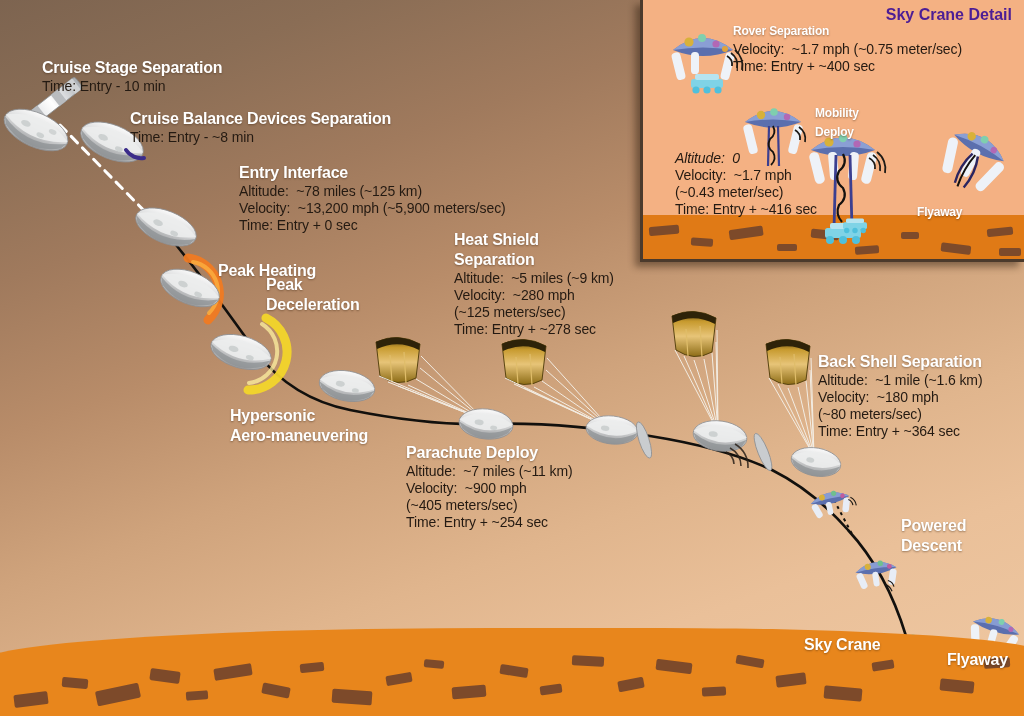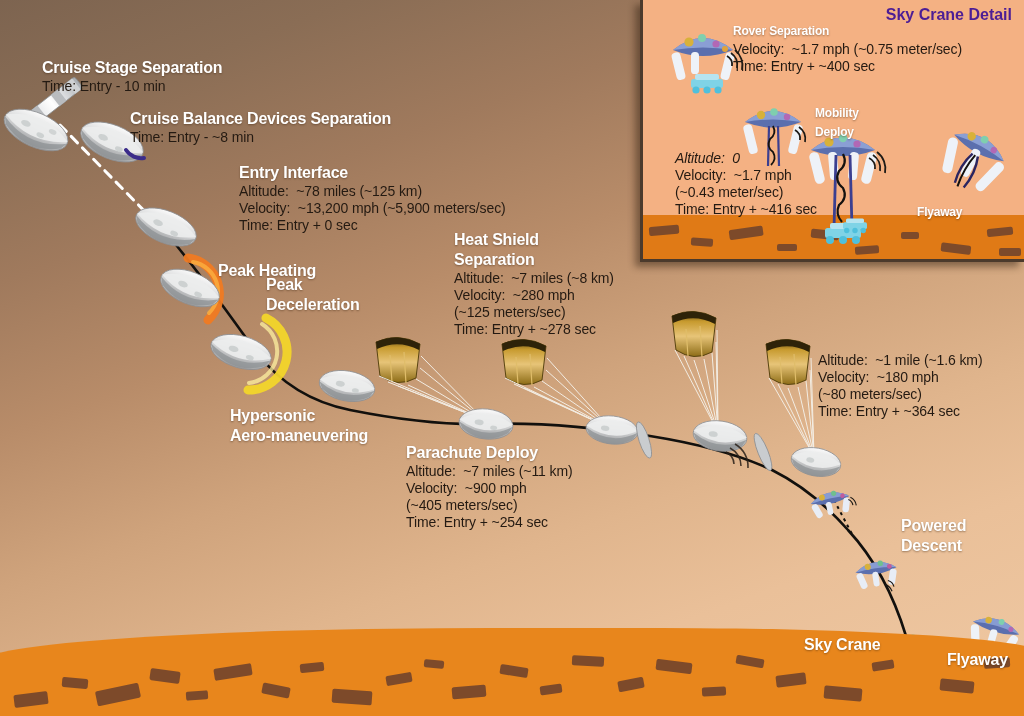--- a/index.html
+++ b/index.html
@@ -407,36 +407,37 @@
   </div>
 
   <div class="lbl" style="left:266px; top:275px;">
     <div class="hd">Peak
 Deceleration</div>
   </div>
 
   <div class="lbl" style="left:454px; top:230px;">
     <div class="hd">Heat Shield
 Separation</div>
-    <div class="det">Altitude:  ~7 miles (~8 km)</div>
+    <div class="det">Altitude:  ~5 miles (~9 km)</div>
     <div class="det">Velocity:  ~280 mph</div>
     <div class="det">(~125 meters/sec)</div>
     <div class="det">Time: Entry + ~278 sec</div>
   </div>
 
   <div class="lbl" style="left:406px; top:443px;">
     <div class="hd">Parachute Deploy</div>
     <div class="det">Altitude:  ~7 miles (~11 km)</div>
     <div class="det">Velocity:  ~900 mph</div>
     <div class="det">(~405 meters/sec)</div>
     <div class="det">Time: Entry + ~254 sec</div>
   </div>
 
 
   <div class="lbl" style="left:818px; top:352px;">
+    <div class="hd">Back Shell Separation</div>
     <div class="det">Altitude:  ~1 mile (~1.6 km)</div>
     <div class="det">Velocity:  ~180 mph</div>
     <div class="det">(~80 meters/sec)</div>
     <div class="det">Time: Entry + ~364 sec</div>
   </div>
 
   <div class="lbl" style="left:901px; top:516px;">
     <div class="hd">Powered
 Descent</div>
   </div>

